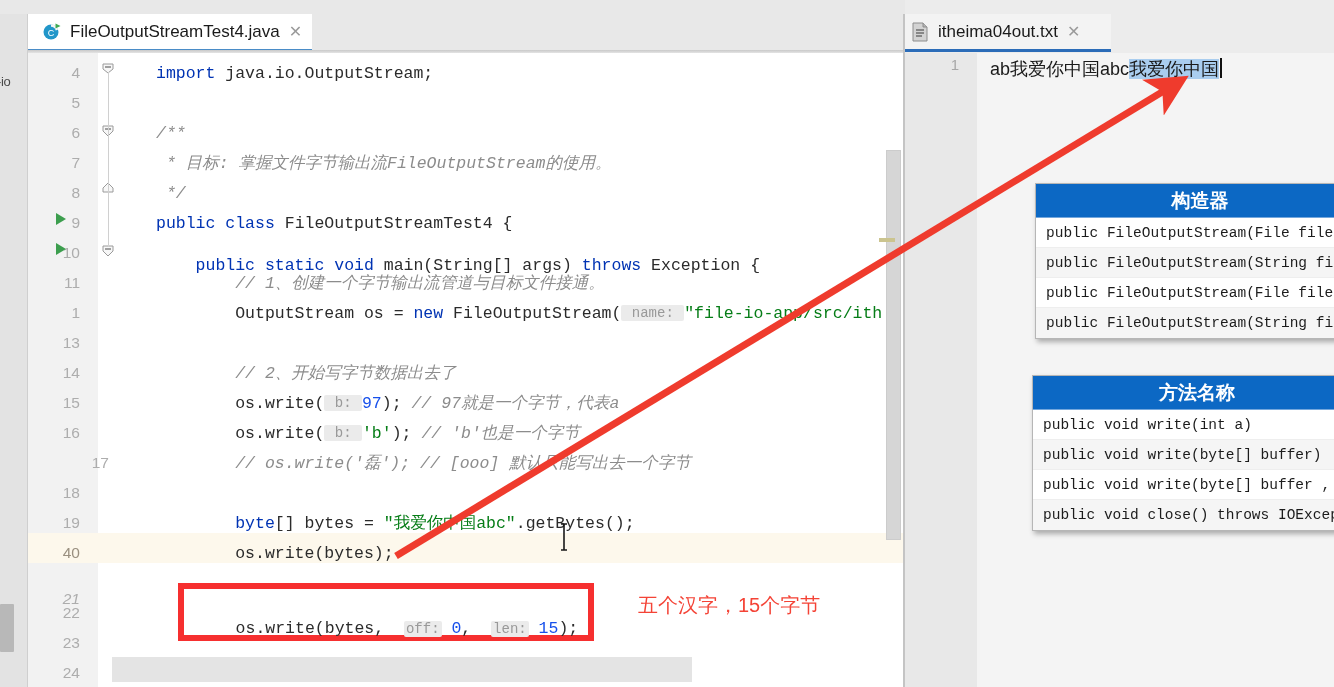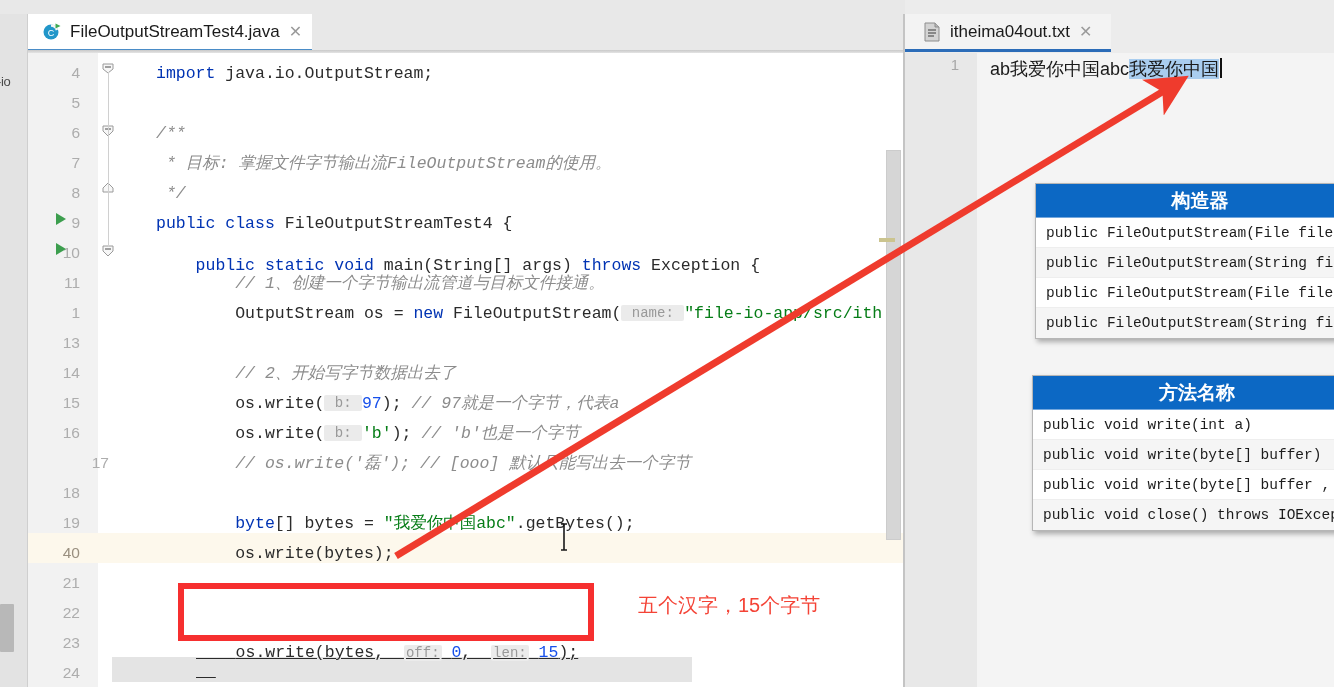--- a/index.html
+++ b/index.html
@@ -129,24 +129,23 @@
   .pane-divider {
     position: absolute; left: 903px; top: 14px; width: 2px; height: 673px; background: #c4c4c4;
   }
 
   
   .red-box {
     position: absolute; left: 178px; top: 583px; width: 416px; height: 58px;
     border: 6px solid #f62f2f; background: #ffffff;
   }
   .red-box-code {
-    position: absolute; left: 196px; top: 624px;
+    position: absolute; left: 196px; top: 600px;
     font-family: "Liberation Mono", monospace; font-size: 16.5px; color: #2b2b2b;
     white-space: pre;
-    text-decoration: underline;
   }
   .red-note {
     position: absolute; left: 638px; top: 592px;
     font-family: "Liberation Sans", sans-serif; font-size: 20px; color: #f44336;
     white-space: nowrap;
   }
 
   .line24-hl {
     position: absolute; left: 112px; top: 657px; width: 580px; height: 25px;
     background: #e4e4e4;
@@ -155,21 +154,21 @@
   .text-caret {
     position: absolute; left: 560px; top: 522px; width: 8px; height: 30px;
   }
 
   
   .right-pane {
     position: absolute; left: 905px; top: 0; width: 429px; height: 687px; background: #ececec;
   }
   .tab-txt {
     position: absolute; left: 905px; top: 14px; width: 206px; height: 36px;
-    background: #f3f3f3; display: flex; align-items: center; padding-left: 18px;
+    background: #f3f3f3; display: flex; align-items: center; padding-left: 6px;
   }
   .tab-txt-underline {
     position: absolute; left: 905px; top: 49px; width: 206px; height: 3px; background: #2b6cb8;
   }
   .tab-icon-txt { width: 18px; height: 20px; position: relative; margin-right: 9px; flex: 0 0 auto; }
 
   .txt-gutter {
     position: absolute; left: 905px; top: 53px; width: 72px; height: 634px; background: #e8e8e8;
   }
   .txt-surface {
@@ -262,21 +261,21 @@
       <div class="ln" style="top: 268px;">11</div>
       <div class="ln" style="top: 298px;">1</div>
       <div class="ln" style="top: 328px;">13</div>
       <div class="ln" style="top: 358px;">14</div>
       <div class="ln" style="top: 388px;">15</div>
       <div class="ln" style="top: 418px;">16</div>
       <div class="ln" style="top: 448px; margin-left: 29px;">17</div>
       <div class="ln" style="top: 478px;">18</div>
       <div class="ln" style="top: 508px;">19</div>
       <div class="ln cur" style="top: 538px;">40</div>
-      <div class="ln" style="top: 568px;">21</div>
+      <div class="ln" style="top: 584px; font-style: italic;">21</div>
       <div class="ln" style="top: 598px;">22</div>
       <div class="ln" style="top: 628px;">23</div>
       <div class="ln" style="top: 658px;">24</div>
     </div>
 
   <div id="codelines">
       <div class="code-line" style="top: 58px; left: 136px;"><span class="kw">import </span><span>java.io.OutputStream;</span></div>
       <div class="code-line" style="top: 88px; left: 136px;"></div>
       <div class="code-line" style="top: 118px; left: 136px;"><span class="cmt">/**</span></div>
       <div class="code-line" style="top: 148px; left: 136px;"><span class="cmt"> * 目标: 掌握文件字节输出流FileOutputStream的使用。</span></div>

